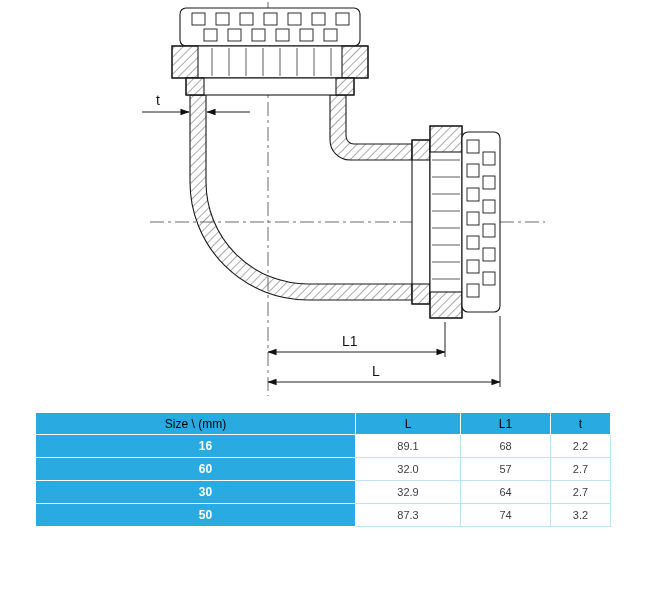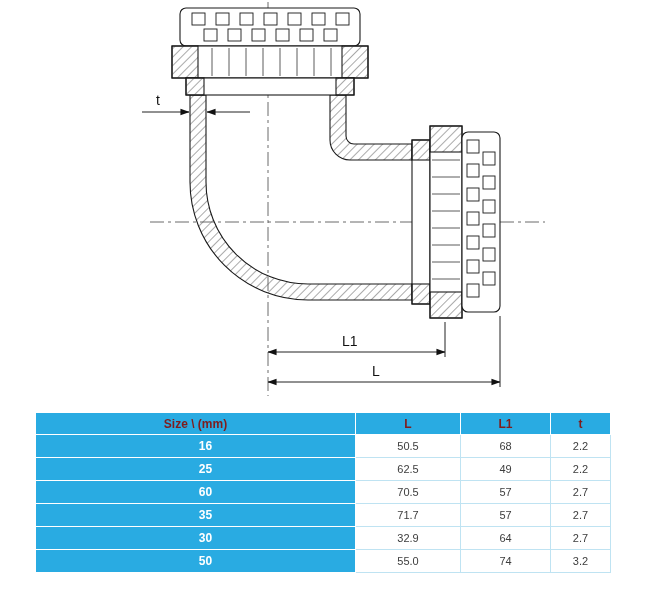--- a/index.html
+++ b/index.html
@@ -18,23 +18,23 @@
     margin: 4px 0 0 35px;
     border: 1px solid #bfe3f2;
   }
   .spec-table th, .spec-table td {
     text-align: center;
     vertical-align: middle;
     padding: 0;
   }
   .spec-table th {
     background: #29abe2;
-    color: #7f1d1d;
+    color: #000000;
     font-size: 12px;
-    font-weight: bold;
+    font-weight: normal;
     height: 22px;
     border: 1px solid #ffffff;
   }
   .spec-table td.size-cell {
     background: #29abe2;
     color: #ffffff;
     font-size: 12px;
     font-weight: bold;
     height: 23px;
     border: 1px solid #ffffff;
@@ -175,48 +175,36 @@
     <tr>
       <th>Size \ (mm)</th>
       <th>L</th>
       <th>L1</th>
       <th>t</th>
     </tr>
   </thead>
   <tbody>
     <tr>
       <td class="size-cell">16</td>
-      <td class="val-cell">50.5</td>
+      <td class="val-cell">89.1</td>
       <td class="val-cell">68</td>
       <td class="val-cell">2.2</td>
     </tr>
     <tr>
-      <td class="size-cell">25</td>
-      <td class="val-cell">62.5</td>
-      <td class="val-cell">49</td>
-      <td class="val-cell">2.2</td>
-    </tr>
-    <tr>
       <td class="size-cell">60</td>
-      <td class="val-cell">70.5</td>
-      <td class="val-cell">57</td>
-      <td class="val-cell">2.7</td>
-    </tr>
-    <tr>
-      <td class="size-cell">35</td>
-      <td class="val-cell">71.7</td>
+      <td class="val-cell">32.0</td>
       <td class="val-cell">57</td>
       <td class="val-cell">2.7</td>
     </tr>
     <tr>
       <td class="size-cell">30</td>
       <td class="val-cell">32.9</td>
       <td class="val-cell">64</td>
       <td class="val-cell">2.7</td>
     </tr>
     <tr>
       <td class="size-cell">50</td>
-      <td class="val-cell">55.0</td>
+      <td class="val-cell">87.3</td>
       <td class="val-cell">74</td>
       <td class="val-cell">3.2</td>
     </tr>
   </tbody>
 </table>
 
 </body></html>

